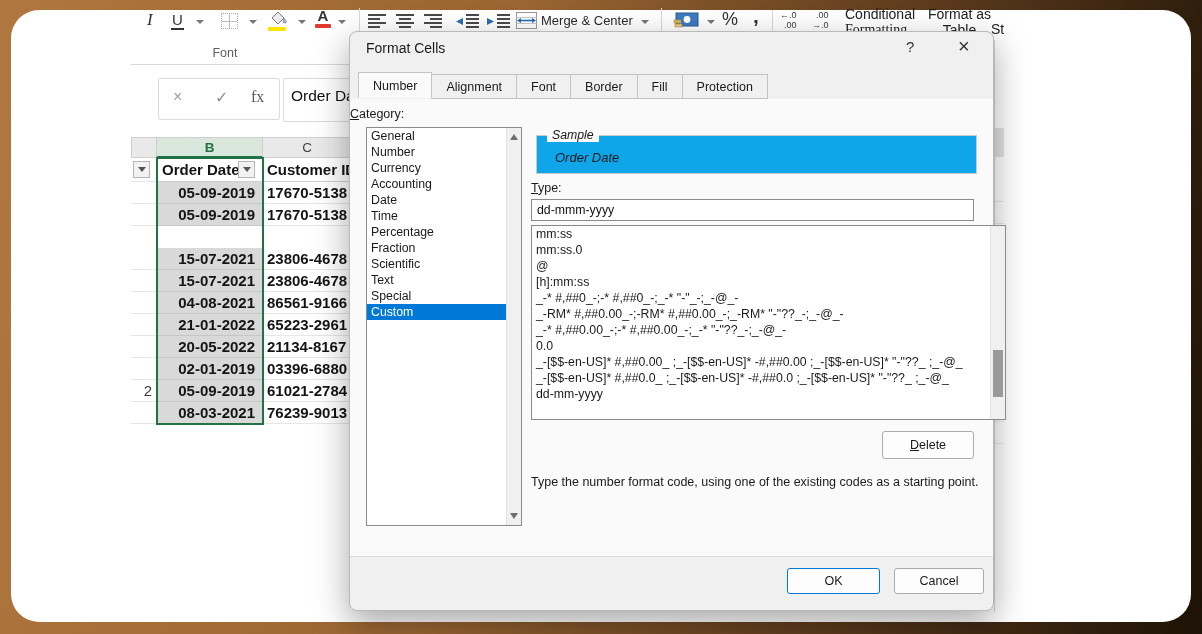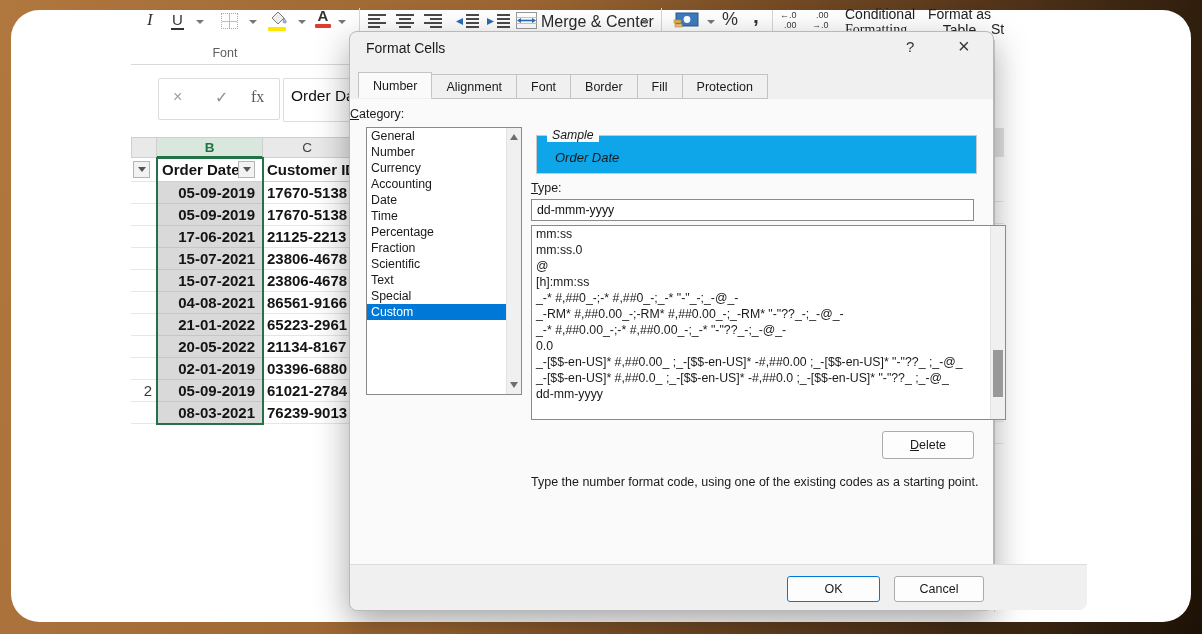--- a/index.html
+++ b/index.html
@@ -15,21 +15,21 @@
   .chev { width:0; height:0; border-left:4px solid transparent; border-right:4px solid transparent; border-top:4px solid #777; }
   .vdiv { width:1px; background:#d7d7d7; }
   .ital { font-family:"Liberation Serif","DejaVu Serif",serif; font-style:italic; font-size:17px; color:#333; }
   .uline { font-size:15px; color:#333; border-bottom:2px solid #333; padding:0 1px; }
   .borders-ico { width:17px; height:16px; border:1px dotted #a9a9a9;
     background:linear-gradient(#bdbdbd,#bdbdbd) center/100% 1px no-repeat,
                linear-gradient(#bdbdbd,#bdbdbd) center/1px 100% no-repeat; }
   .colorbar { height:4px; border-radius:1px; }
   .microtxt { font-size:9px; line-height:10px; color:#3c3c3c; white-space:pre; text-align:right; }
   .grp-label { font-size:12.5px; color:#5f5f5f; }
-  .rib2 { font-size:16px; color:#2b2b2b; }
+  .rib2 { font-size:13px; color:#2b2b2b; }
 
   
   .fbox { background:#fff; border:1px solid #dcdcdc; border-radius:2px; }
   .fx { font-family:"Liberation Serif","DejaVu Serif",serif; font-size:16px; color:#595959; }
   .fmark { font-size:16px; color:#a0a0a0; }
 
   
   .sheet-font { font-size:15px; color:#141414; }
   .colhead { display:flex; position:absolute; left:131px; top:137px; height:21px; }
   .ch { font-size:13.5px; display:flex; align-items:center; justify-content:center; border:1px solid #cfcfcf; border-left:none; }
@@ -58,21 +58,21 @@
   .sb-up,.sb-dn { position:absolute; left:3px; width:0; height:0; border-left:4.5px solid transparent; border-right:4.5px solid transparent; }
   .sb-up { top:6px; border-bottom:6px solid #6e6e6e; }
   .sb-dn { bottom:6px; border-top:6px solid #6e6e6e; }
   .groupbox { border:1px solid #c9c9c9; background:#0ea5e9;font-style:italic; }
   .gb-label { position:absolute; top:-8px; left:10px; background:#fafafa; padding:0 5px; font-size:12.3px; }
   .btn { background:#fdfdfd; border:1px solid #ababab; border-radius:3px; font-size:12.5px; color:#1a1a1a;
          display:flex; align-items:center; justify-content:center; font-family:inherit; }
   .btn.primary { border-color:#0078d7; }
   .typeinput { width:443px; height:22px; border:1px solid #8a8a8a; background:#fff; font-size:12.3px; padding-left:5px;
                font-family:"Liberation Sans","DejaVu Sans",sans-serif; color:#111; }
-  .footer { position:absolute; left:0; bottom:0; width:737px; height:46px; background:#f0f0f0;
+  .footer { position:absolute; left:0; bottom:8px; width:643px; height:46px; background:#f0f0f0;
             border-top:1px solid #dcdcdc; border-radius:0 0 8px 8px; }
 </style>
 </head>
 <body>
 
 <div class="stage">
   <div class="abs card"></div>
 
   <div class="abs ital" style="left:147px;top:10px;">I</div>
   <div class="abs uline" style="left:171px;top:11px;">U</div>
@@ -220,25 +220,20 @@
   <div class="srow sheet-font" style="top:182px;height:22px;">
     <div class="scell"></div>
     <div class="bcell">05-09-2019</div>
     <div class="ccell">17670-5138</div>
   </div>
   <div class="srow sheet-font" style="top:204px;height:22px;">
     <div class="scell"></div>
     <div class="bcell">05-09-2019</div>
     <div class="ccell">17670-5138</div>
   </div>
-  <div class="srow sheet-font" style="top:226px;height:22px;">
-    <div class="scell"></div>
-    <div class="bcell">17-06-2021</div>
-    <div class="ccell">21125-2213</div>
-  </div>
   <div class="srow sheet-font" style="top:248px;height:22px;">
     <div class="scell"></div>
     <div class="bcell">15-07-2021</div>
     <div class="ccell">23806-4678</div>
   </div>
   <div class="srow sheet-font" style="top:270px;height:22px;">
     <div class="scell"></div>
     <div class="bcell">15-07-2021</div>
     <div class="ccell">23806-4678</div>
   </div>
@@ -286,21 +281,21 @@
     <div class="abs" style="left:556px;top:6px;font-size:15px;color:#333;">?</div>
     <div class="abs" style="left:608px;top:3px;font-size:20px;color:#333;">×</div>
 
     <div class="tabstrip">
       <span style="display:inline-block;width:8px;"></span><span class="tab active">Number</span><span class="tab">Alignment</span><span class="tab">Font</span><span class="tab">Border</span><span class="tab">Fill</span><span class="tab">Protection</span>
     </div>
 
     <div class="dlg-body">
       <div class="abs mn" style="left:0;top:8px;">Category:</div>
 
-      <div class="abs listbox" style="left:16px;top:28px;width:156px;height:268px;">
+      <div class="abs listbox" style="left:16px;top:28px;width:156px;height:399px;">
         <div class="litem">General</div>
         <div class="litem">Number</div>
         <div class="litem">Currency</div>
         <div class="litem">Accounting</div>
         <div class="litem">Date</div>
         <div class="litem">Time</div>
         <div class="litem">Percentage</div>
         <div class="litem">Fraction</div>
         <div class="litem">Scientific</div>
         <div class="litem">Text</div>

